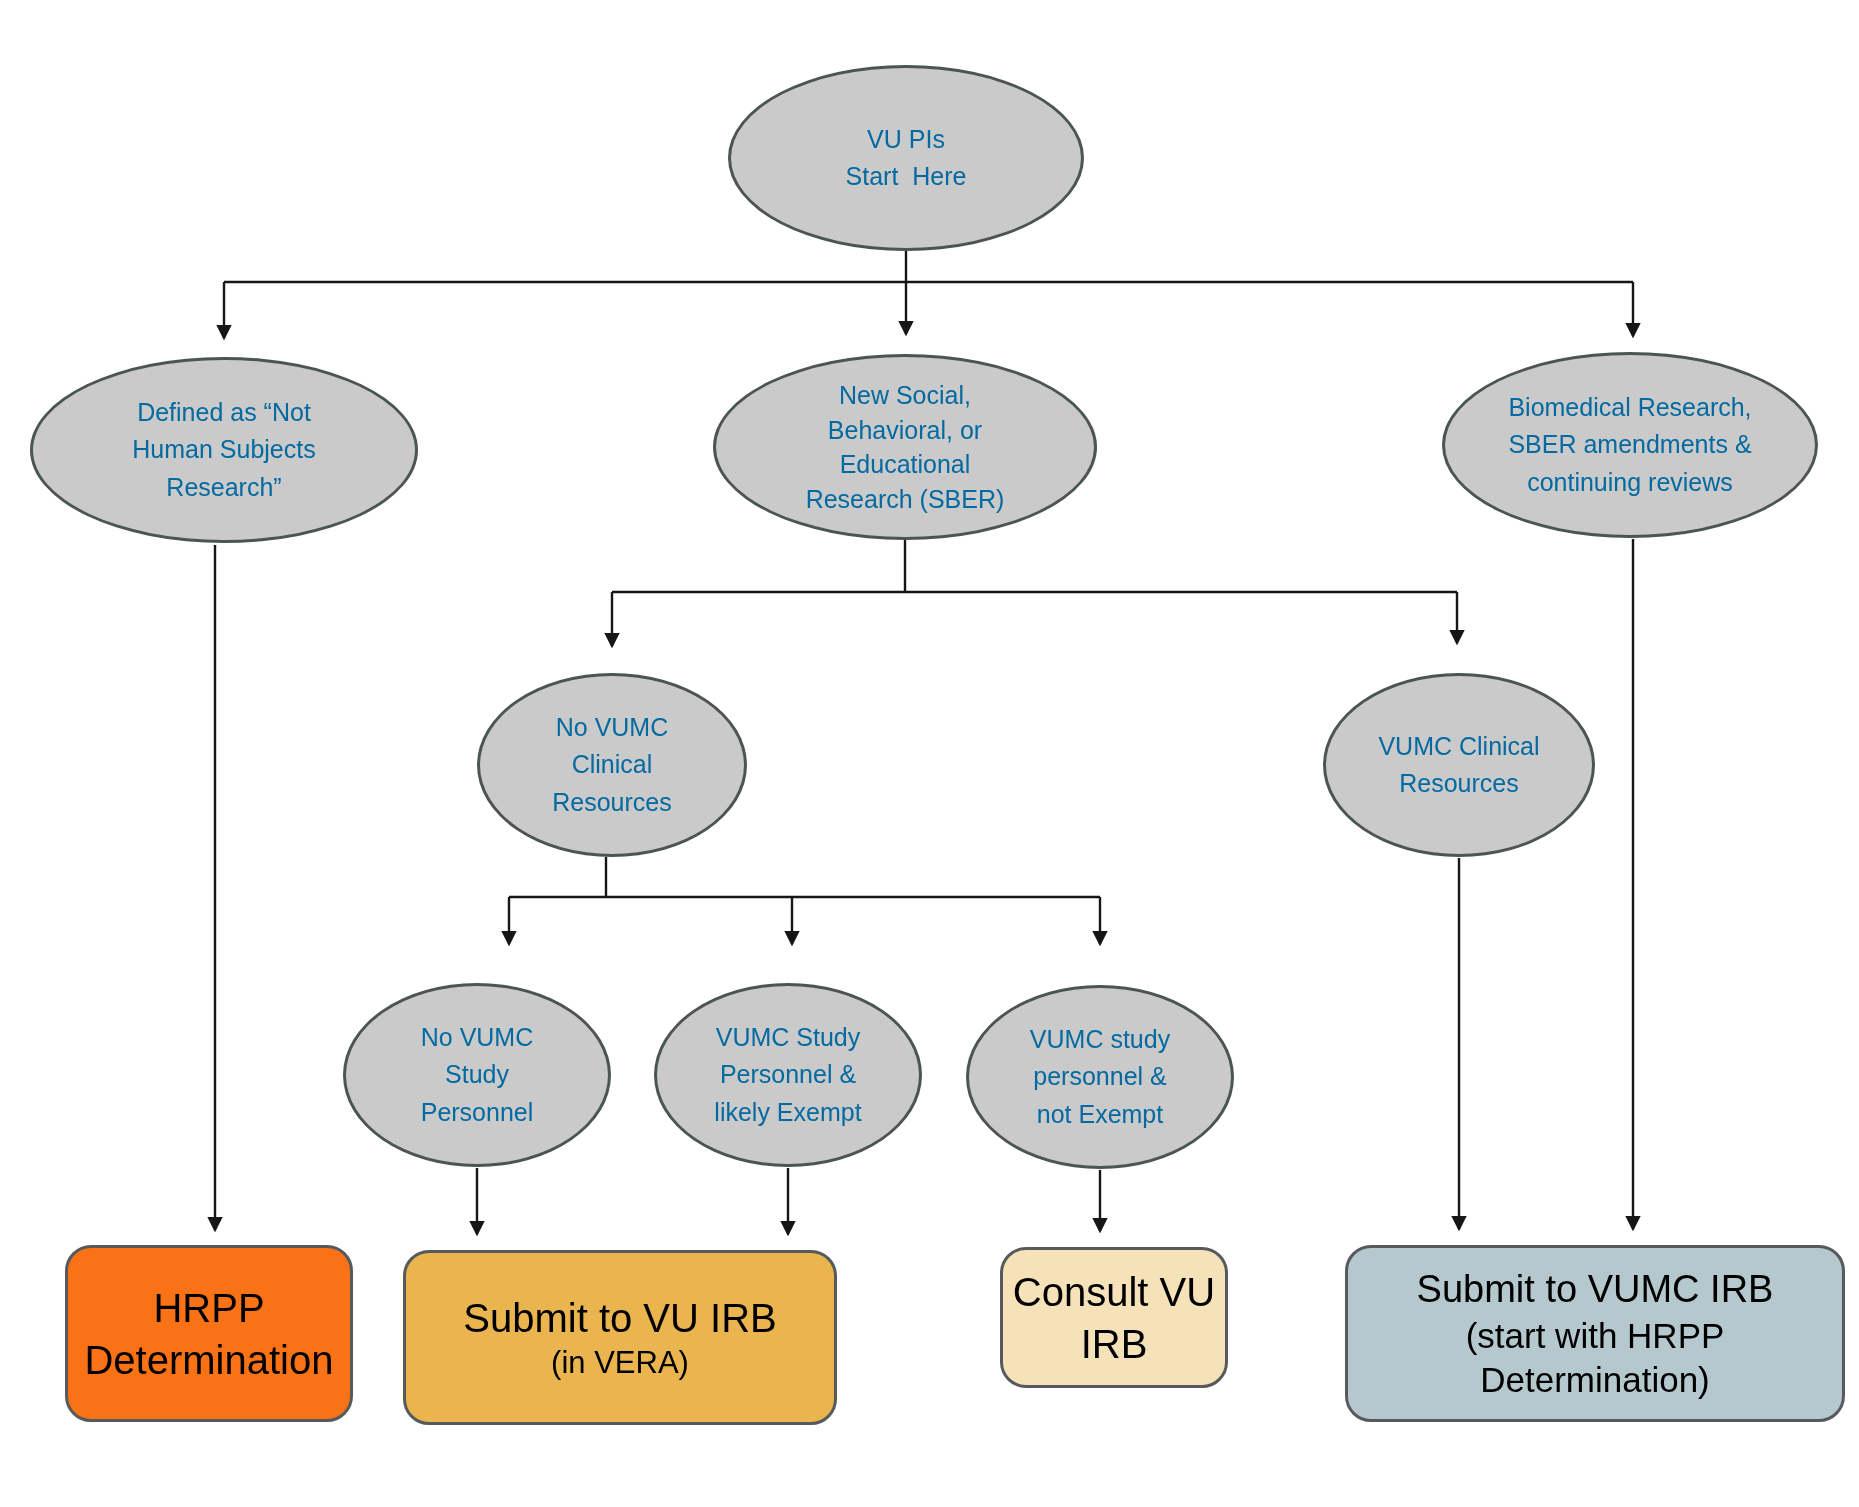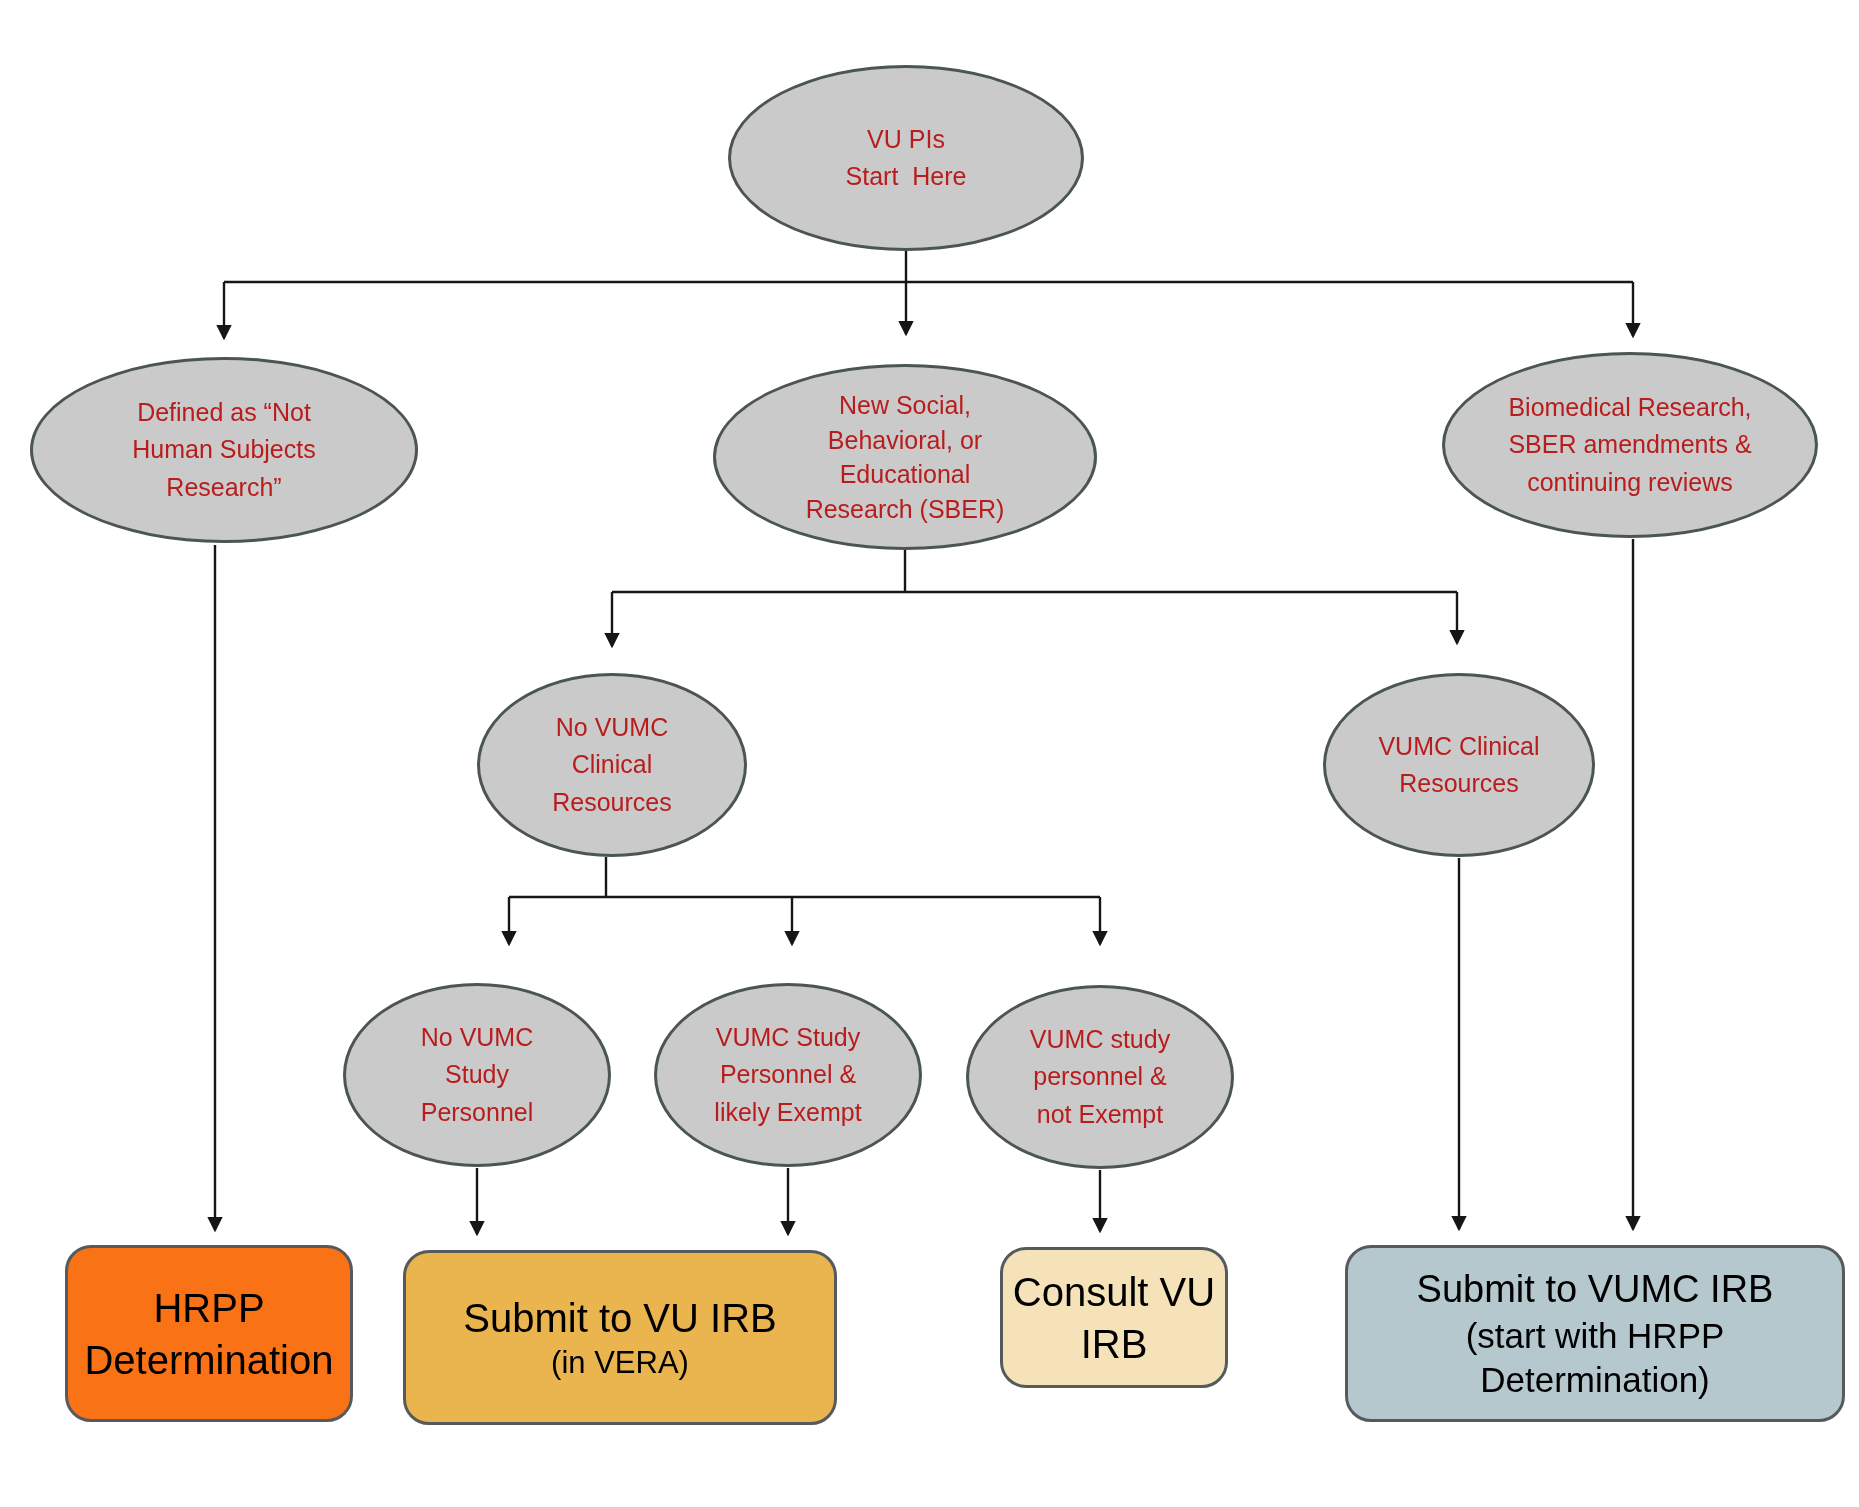--- a/index.html
+++ b/index.html
@@ -19,21 +19,21 @@
     border-radius:50%;
     display:flex;align-items:center;justify-content:center;
     text-align:center;
     box-sizing:border-box;
     background:#cacaca;
   }
   .node .lbl{
     white-space:pre-wrap;
     font-size:25px;
     line-height:1.5;
-    color:#b91c1c;
+    color:#0369a1;
   }
   .outcome{
     position:absolute;
     border:3px solid #565a5c;
     border-radius:26px;
     display:flex;flex-direction:column;align-items:center;justify-content:center;
     text-align:center;
     box-sizing:border-box;
   }
   .outcome .main{
@@ -90,21 +90,21 @@
     <div class="lbl">VU PIs
 Start  Here</div>
   </div>
 
   <div class="node" style="left: 30px; top: 357px; width: 388px; height: 186px; background: rgb(202, 202, 202);">
     <div class="lbl">Defined as “Not
 Human Subjects
 Research”</div>
   </div>
 
-  <div class="node" style="left: 713px; top: 364px; width: 384px; height: 186px; background: rgb(202, 202, 202);">
+  <div class="node" style="left: 713px; top: 354px; width: 384px; height: 186px; background: rgb(202, 202, 202);">
     <div class="lbl" style="line-height:1.38;">New Social,
 Behavioral, or
 Educational
 Research (SBER)</div>
   </div>
 
   <div class="node" style="left: 1442px; top: 352px; width: 376px; height: 186px; background: rgb(202, 202, 202);">
     <div class="lbl">Biomedical Research,
 SBER amendments &amp;
 continuing reviews</div>

